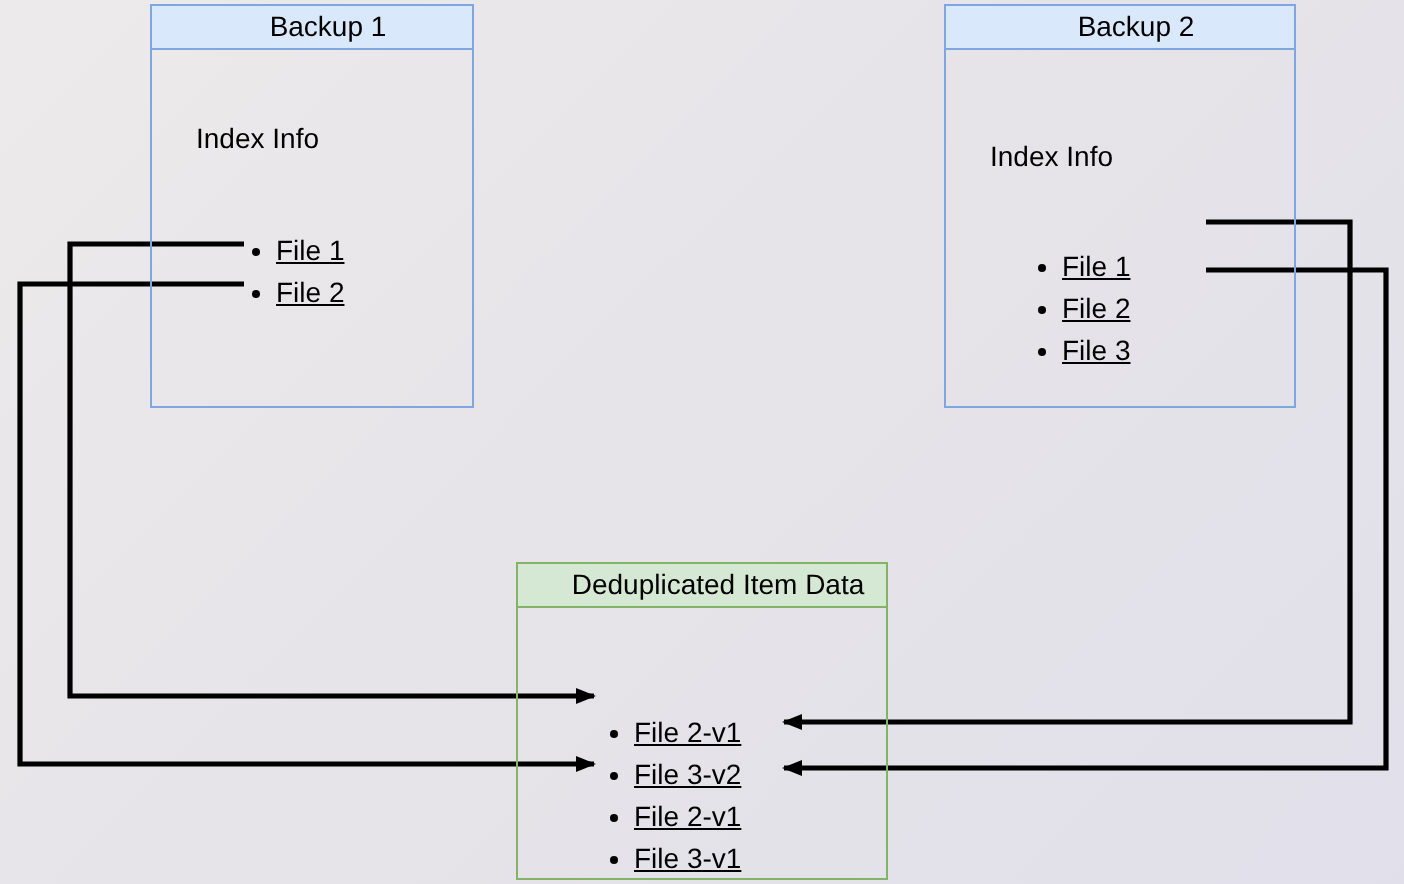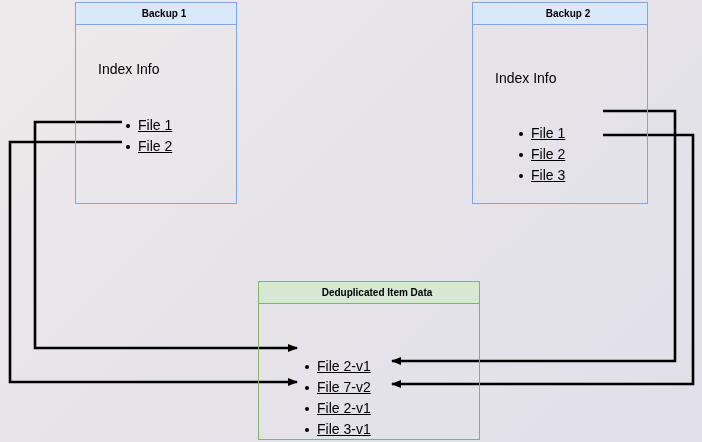--- a/index.html
+++ b/index.html
@@ -34,22 +34,22 @@
     border-style: solid;
     border-width: 1px;
     background: transparent;
   }
   .node-header {
     box-sizing: border-box;
     width: 100%;
     height: 22px;
     line-height: 21px;
     text-align: center;
-    font-size: 10px;
-    font-weight: bold;
+    font-size: 14px;
+    font-weight: normal;
     color: #000000;
     border-bottom-style: solid;
     border-bottom-width: 1px;
     padding-left: 16px;
   }
   .node-body {
     position: relative;
     width: 100%;
   }
   .node-subtitle {
@@ -144,25 +144,25 @@
     <div class="node-body" style="height:179px;">
       <div class="node-subtitle" style="left:22px; top:45px;">Index Info</div>
       <ul class="file-list" style="left:45px; top:98px;">
         <li>File 1</li>
         <li>File 2</li>
         <li>File 3</li>
       </ul>
     </div>
   </div>
 
-  <div class="node dedup-box" style="left:258px; top:281px; width:222px; height:159px;">
+  <div class="node dedup-box" style="left:258px; top:281px; width:186px; height:159px;">
     <div class="node-header">Deduplicated Item Data</div>
     <div class="node-body" style="height:136px;">
       <ul class="file-list" style="left:45px; top:52px;">
         <li>File 2-v1</li>
-        <li>File 7-v2</li>
+        <li>File 3-v2</li>
         <li>File 2-v1</li>
         <li>File 3-v1</li>
       </ul>
     </div>
   </div>
 
 </div>
 
 </body></html>

